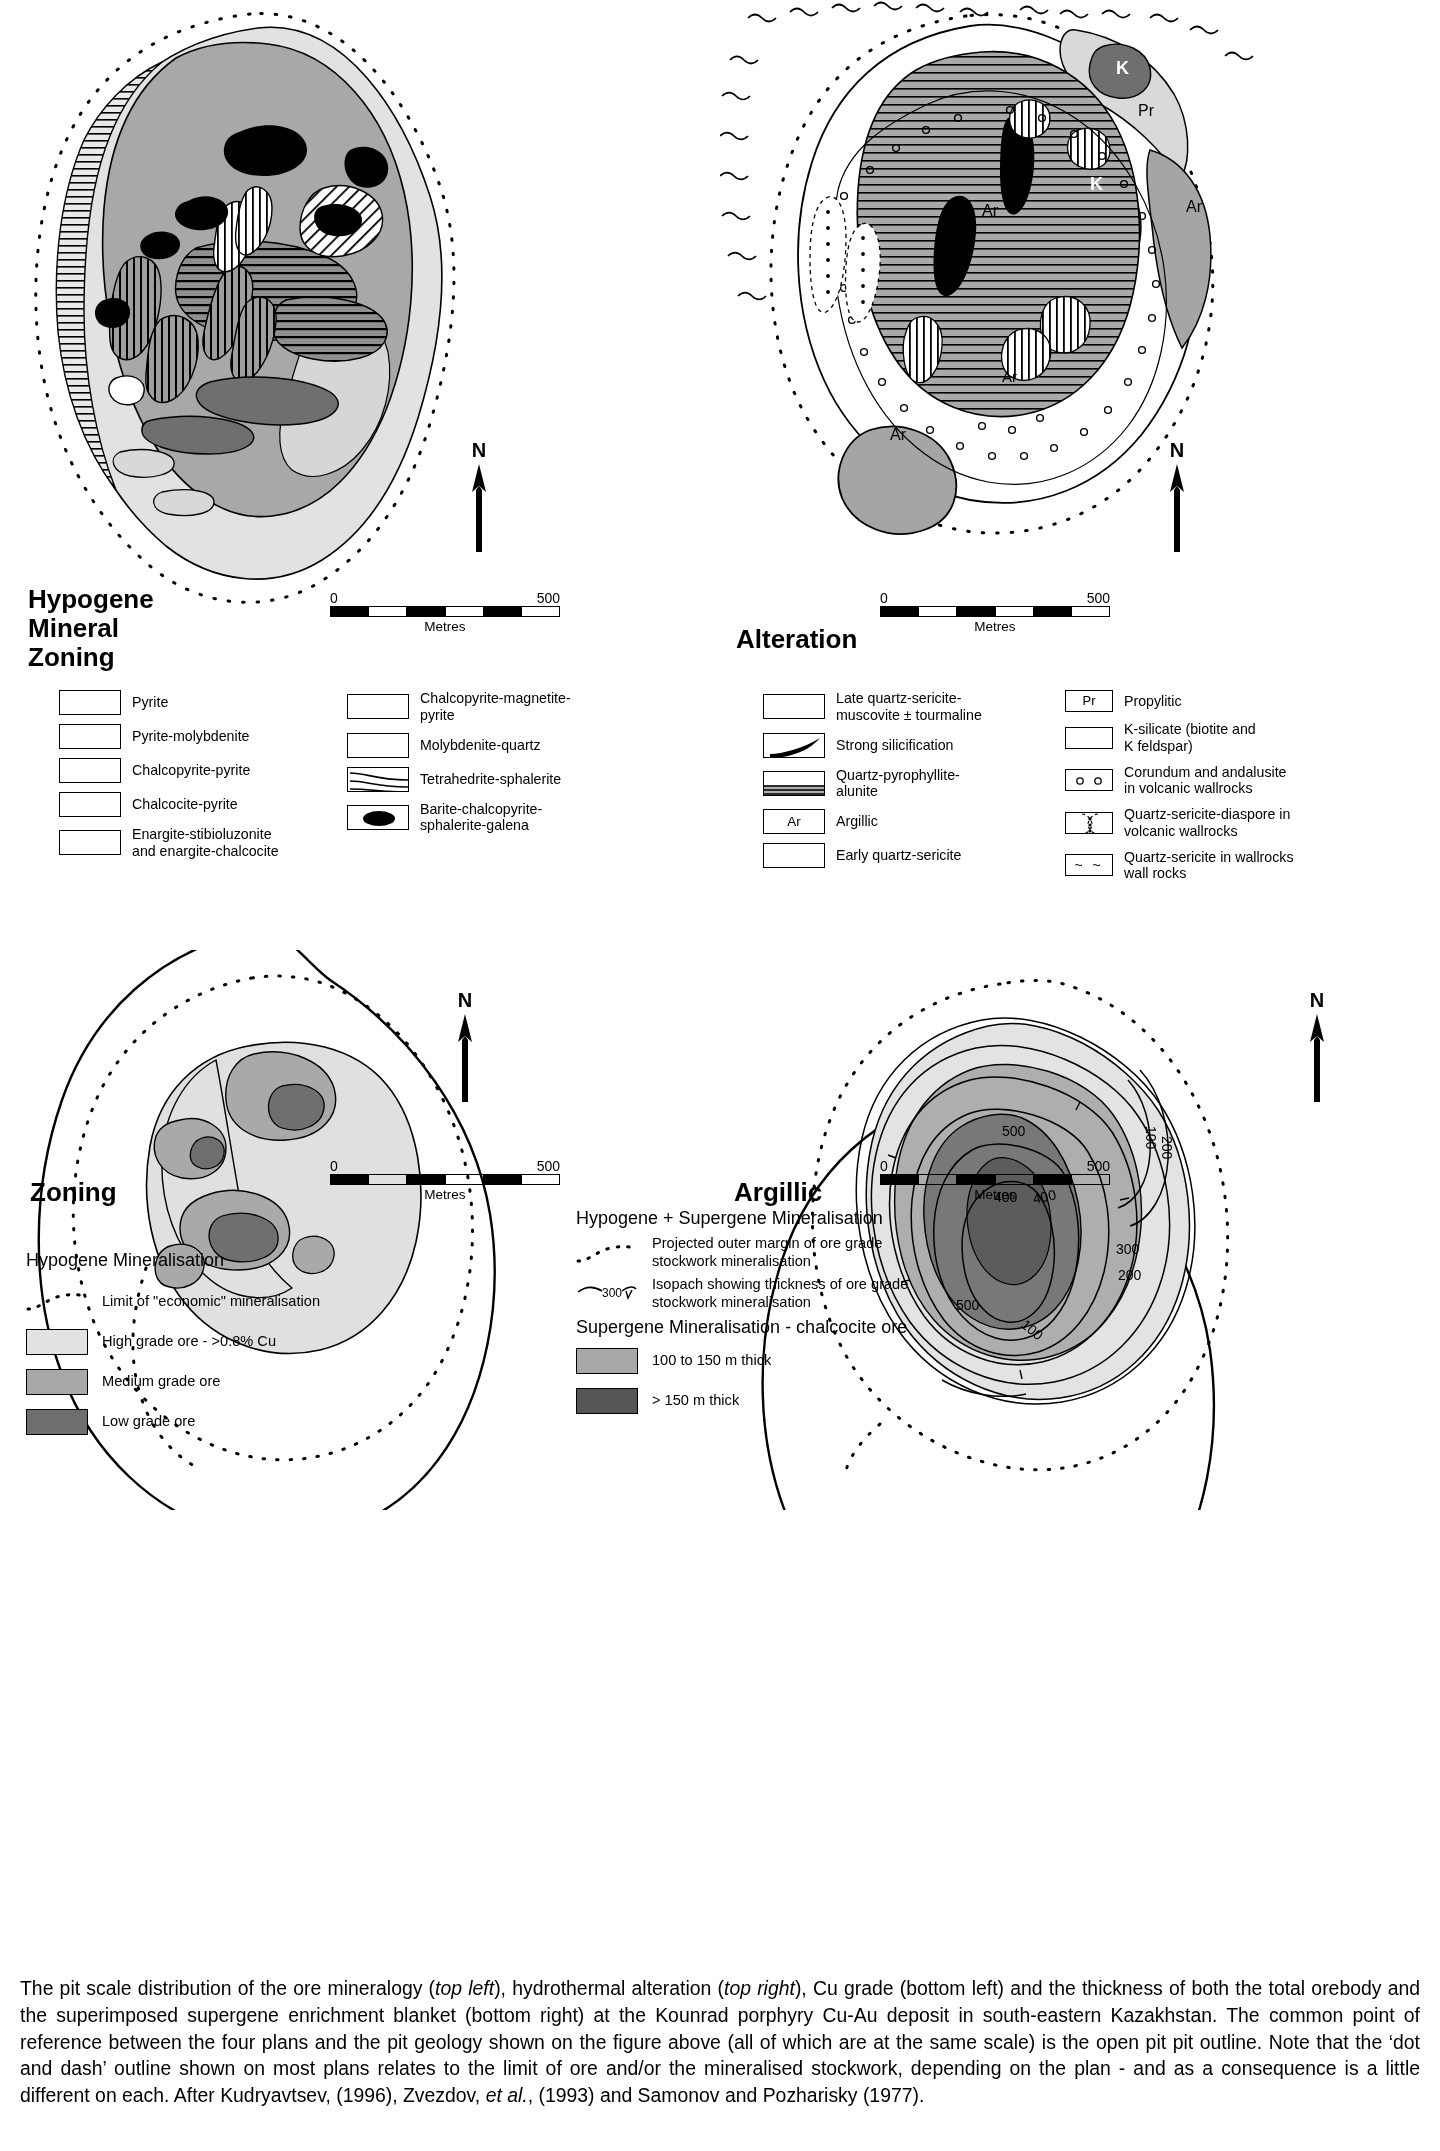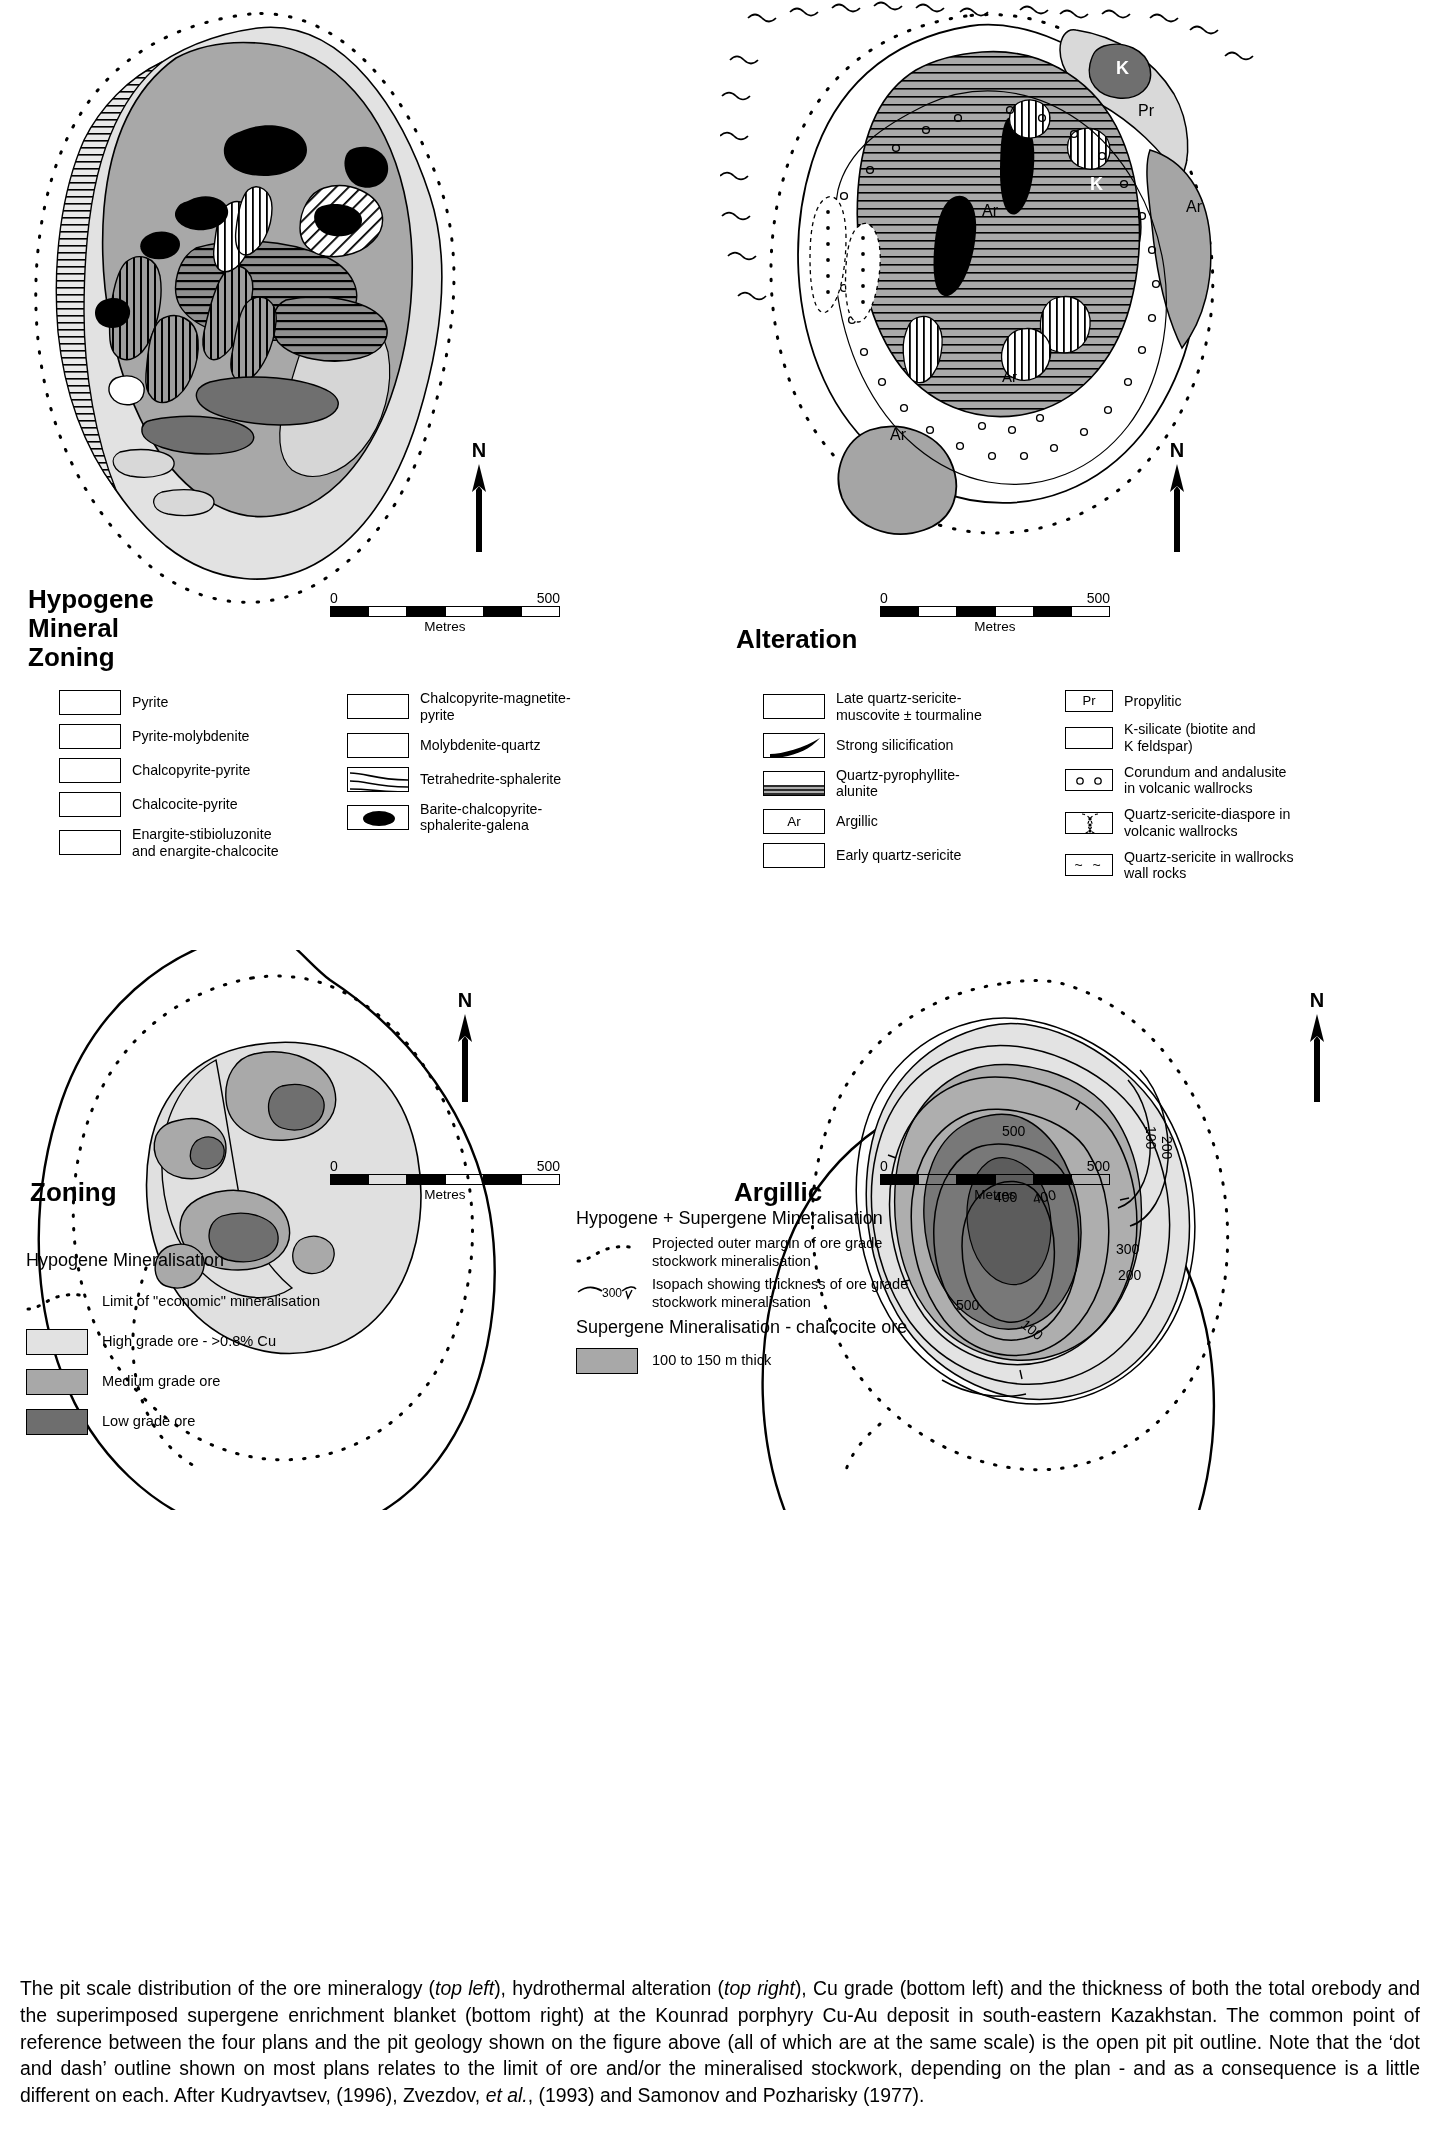--- a/index.html
+++ b/index.html
@@ -667,18 +667,22 @@
           </svg>
         </div>
         <div class="txt">Isopach showing thickness of ore grade
   stockwork mineralisation</div>
       </div>
       <div class="hdr" style="margin-bottom:10px;">Supergene Mineralisation - chalcocite ore</div>
       <div class="row">
           <div class="sw p-midgray"></div>
           <div class="txt">100 to 150 m thick</div>
         </div>
+      <div class="row">
+          <div class="sw p-vdk"></div>
+          <div class="txt">&gt; 150 m thick</div>
+        </div>
     </div>
   </div>
 
   <div id="caption">The pit scale distribution of the ore mineralogy (<i>top left</i>), hydrothermal alteration (<i>top right</i>), Cu grade (bottom left) and the thickness of both the total orebody and the superimposed supergene enrichment blanket (bottom right) at the Kounrad porphyry Cu-Au deposit in south-eastern Kazakhstan. The common point of reference between the four plans and the pit geology shown on the figure above (all of which are at the same scale) is the open pit pit outline. Note that the ‘dot and dash’ outline shown on most plans relates to the limit of ore and/or the mineralised stockwork, depending on the plan - and as a consequence is a little different on each. After Kudryavtsev, (1996), Zvezdov, <i>et al.</i>, (1993) and Samonov and Pozharisky (1977).</div>
 
 </div>
 
 </body></html>

